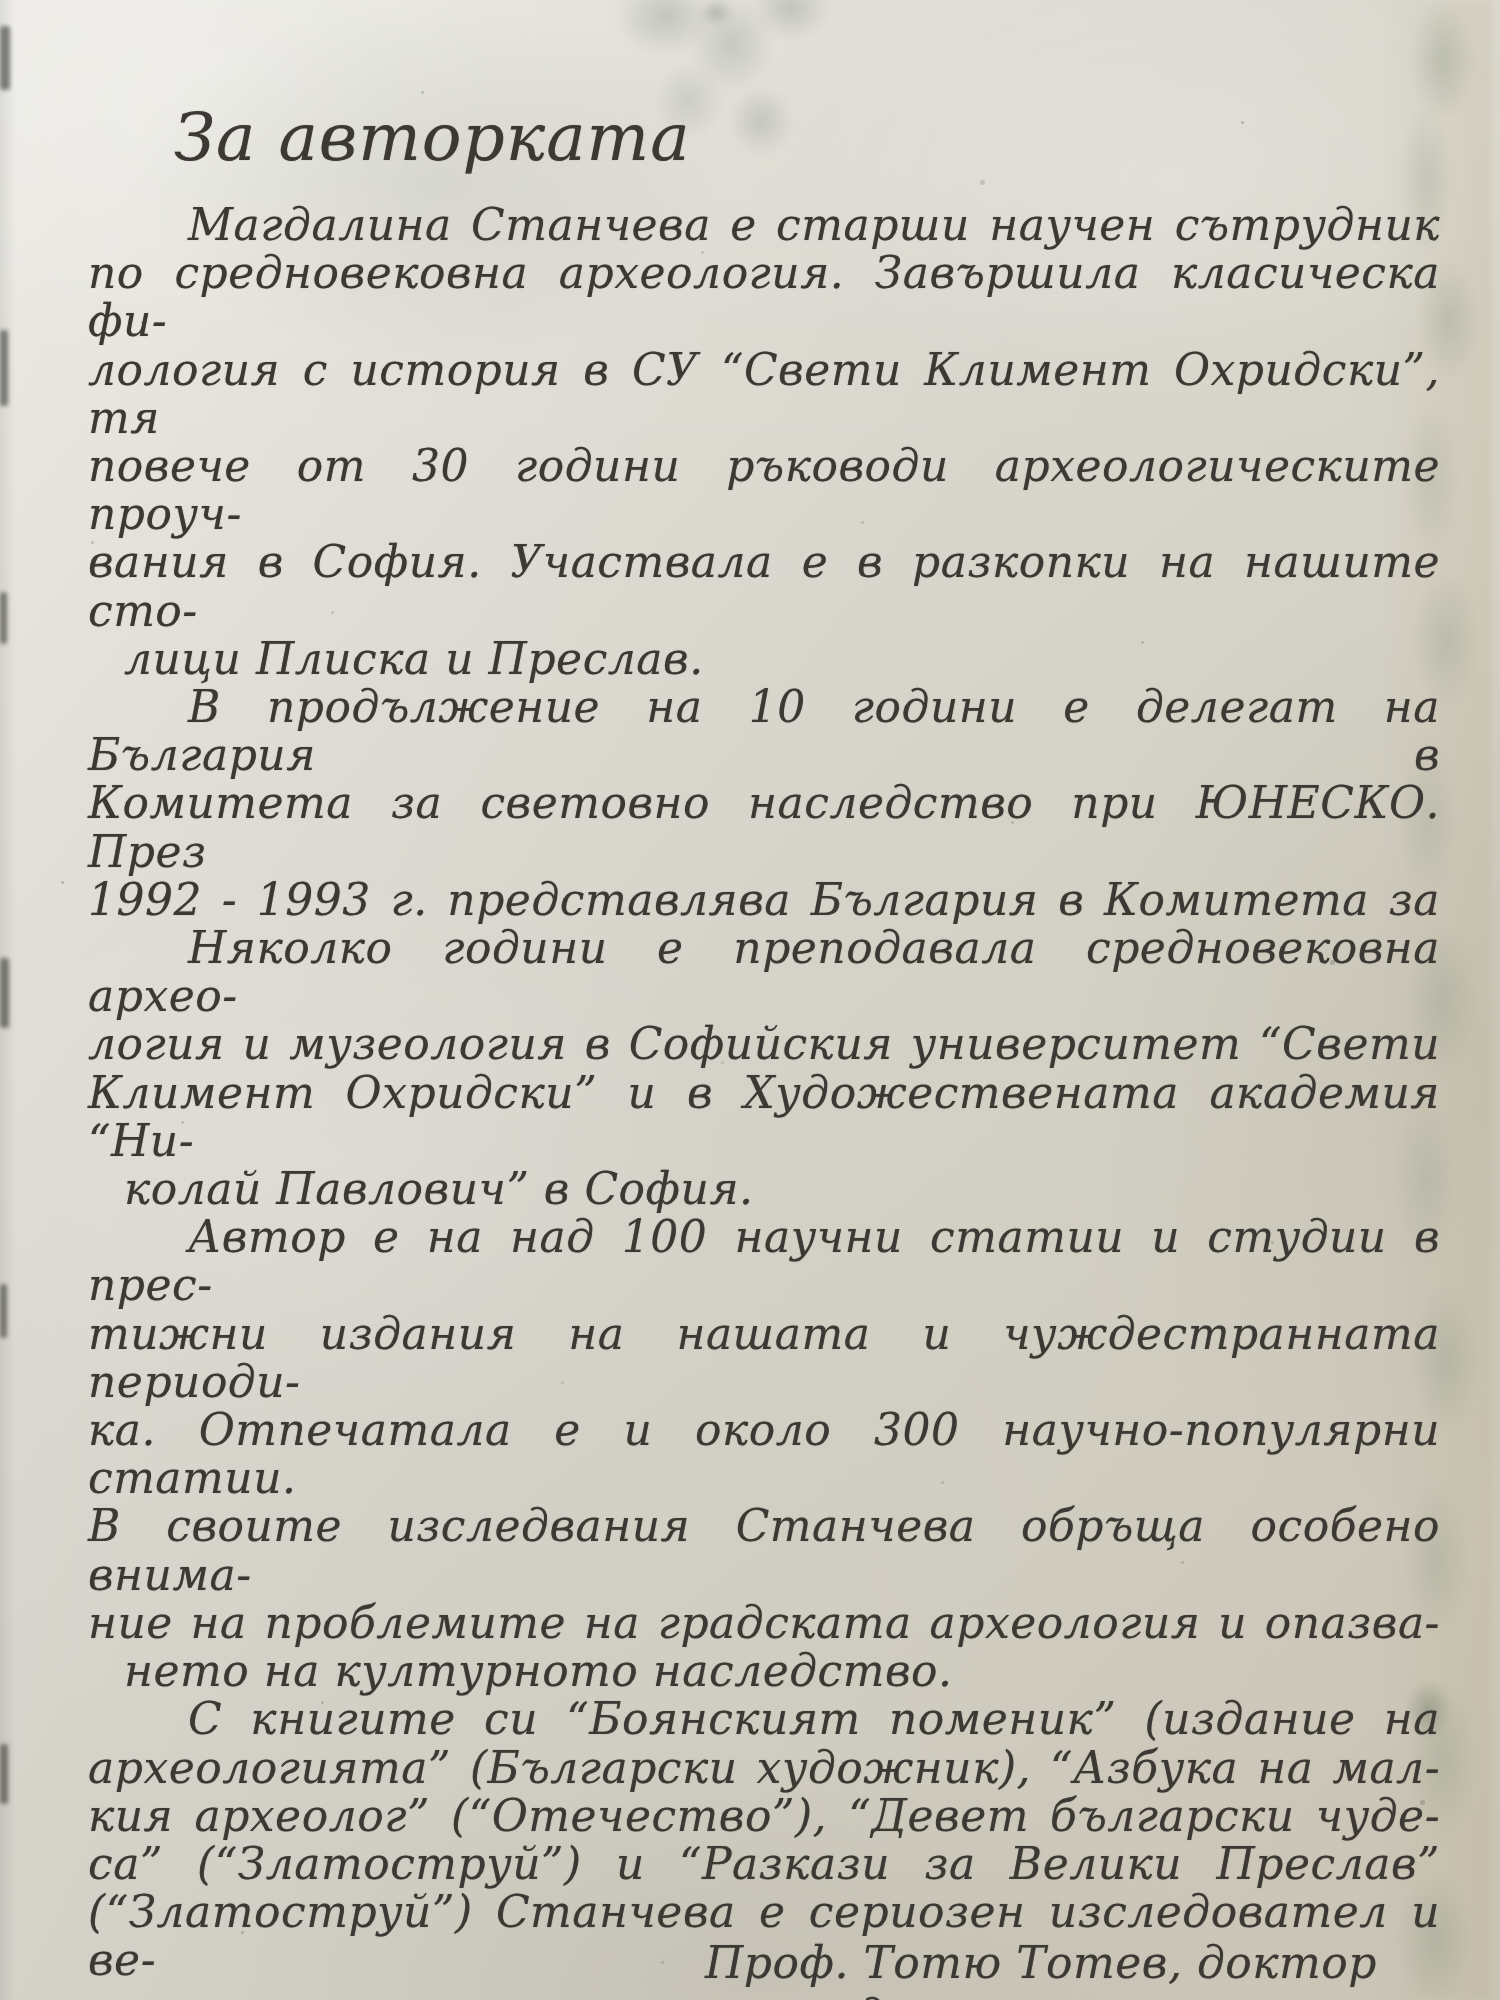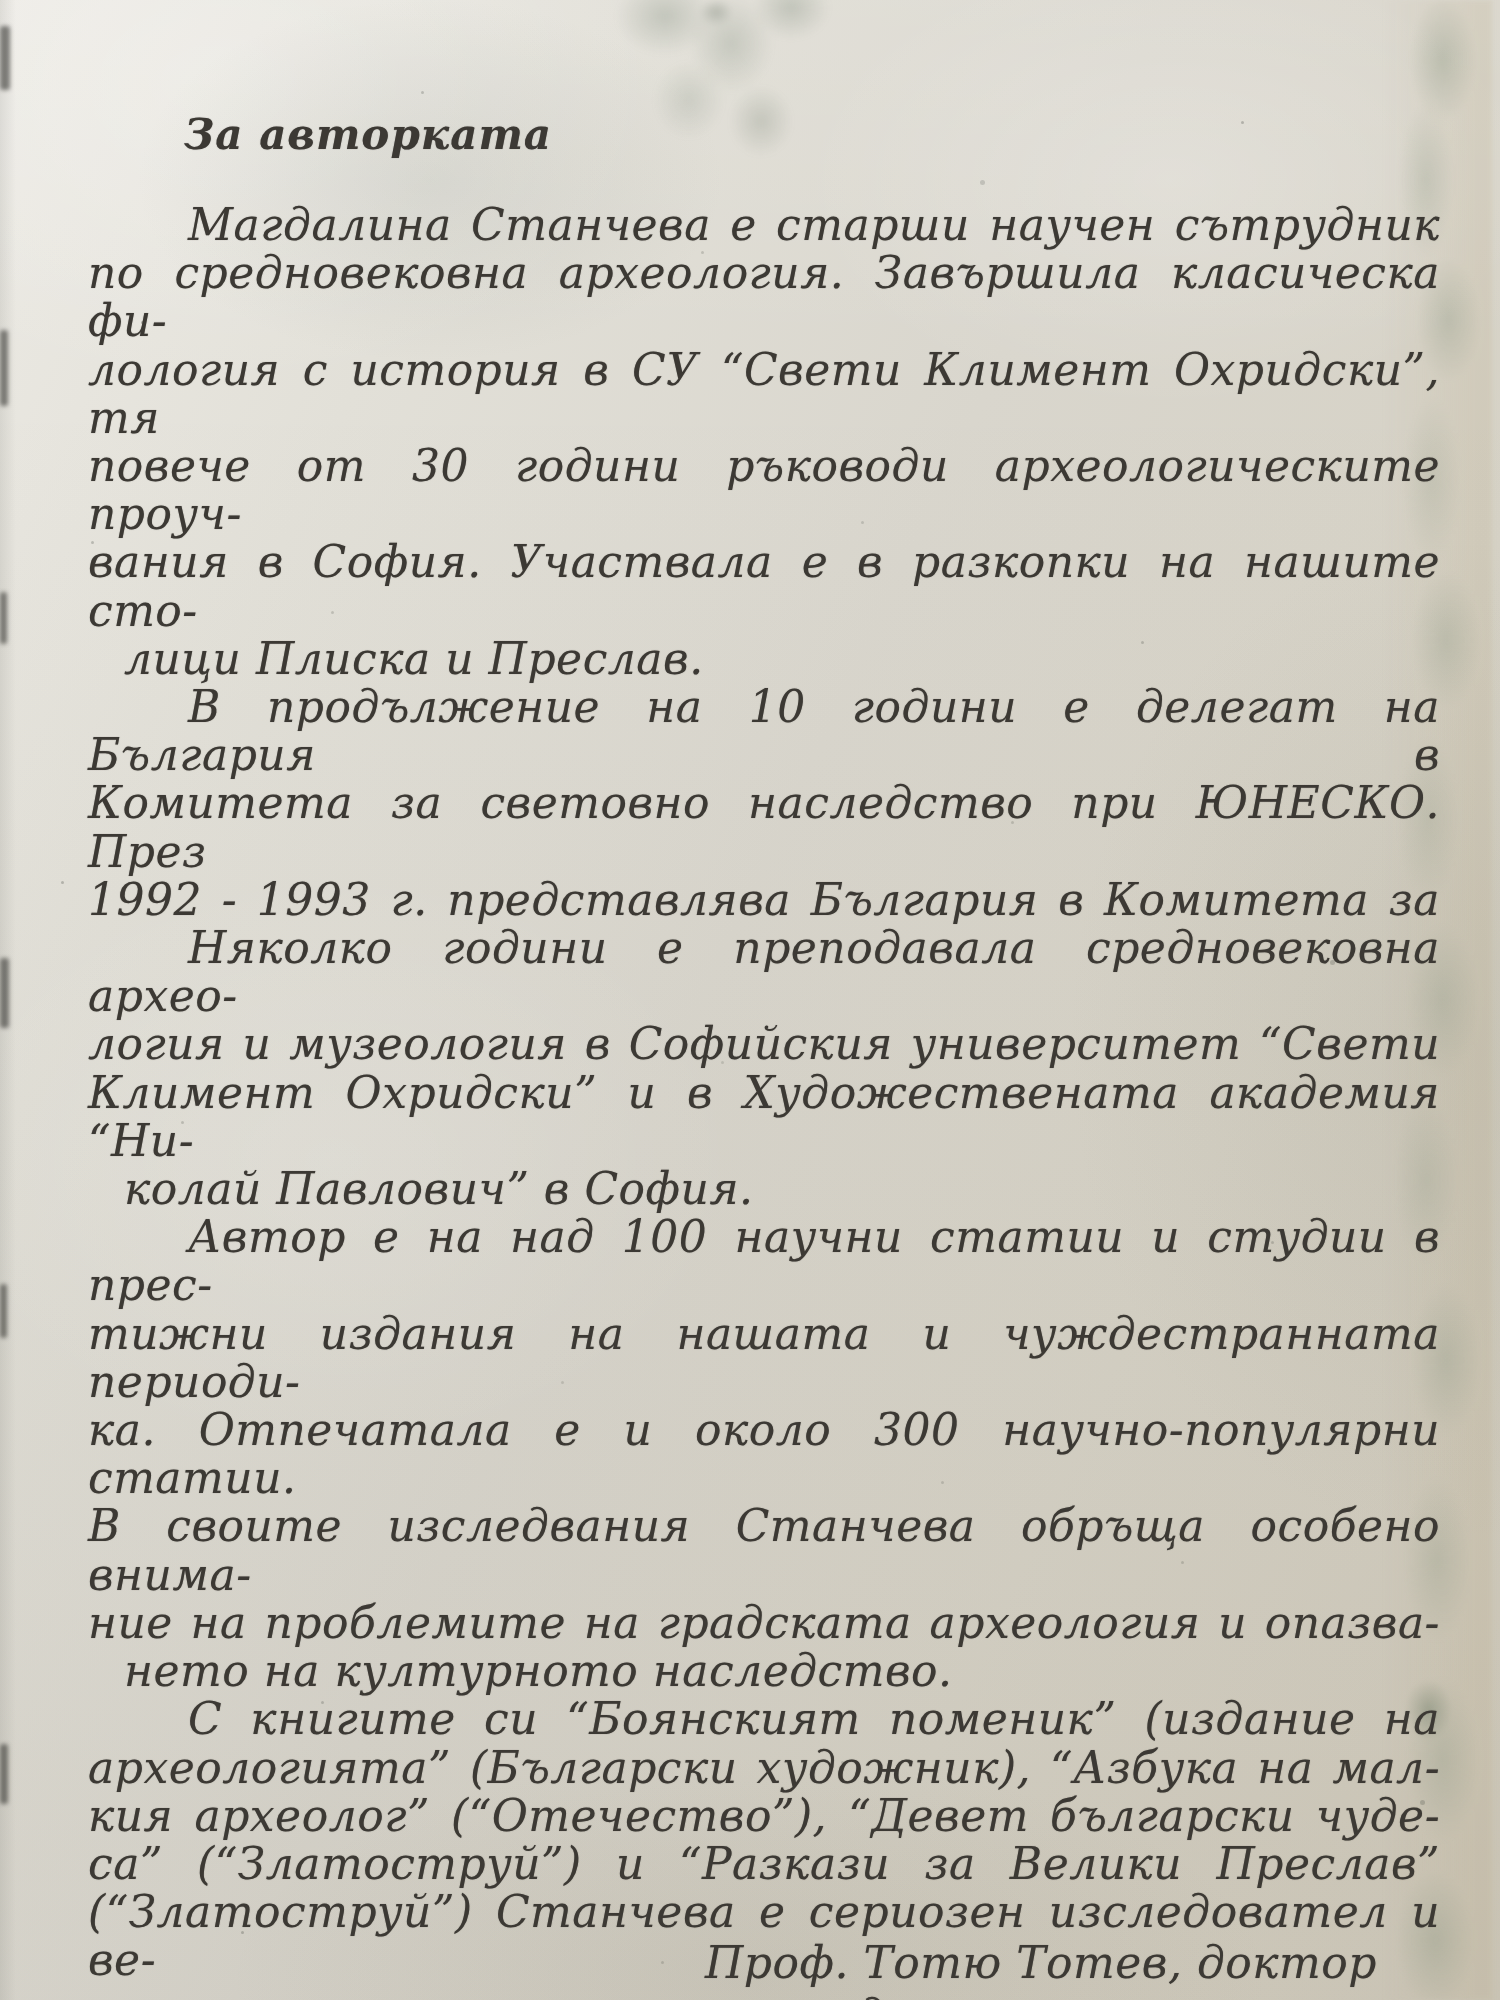--- a/index.html
+++ b/index.html
@@ -82,23 +82,23 @@
       1330px 960px 0 0  rgba(72,76,68,.26), 180px 1120px 0 -1px rgba(72,76,68,.24),
       720px 1060px 0 -1px rgba(72,76,68,.18), 1270px 1240px 0 -1px rgba(72,76,68,.24),
       90px 1420px 0 -1px rgba(72,76,68,.26), 560px 1380px 0 -1px rgba(72,76,68,.18),
       940px 1480px 0 -1px rgba(72,76,68,.20), 1180px 1560px 0 -1px rgba(72,76,68,.22),
       320px 1700px 0 -1px rgba(72,76,68,.26), 840px 1760px 0 -1px rgba(72,76,68,.18),
       1420px 1800px 0 0 rgba(72,76,68,.26), 240px 1930px 0 -1px rgba(72,76,68,.30),
       660px 1960px 0 -1px rgba(72,76,68,.22), 1080px 1920px 0 -1px rgba(72,76,68,.20);
   }
   
   .heading{
-    position:absolute;left:172px;top:100px;margin:12px;
-    font-style:italic;font-weight:bold;
-    font-size:42px;line-height:1.1;
+    position:absolute;left:172px;top:100px;margin:2px;
+    font-style:italic;font-weight:normal;
+    font-size:66px;line-height:1.1;
     color:#3c3934;letter-spacing:1px;
     text-shadow:0 0 1px rgba(60,57,52,.55);
   }
   .body-text{
     position:absolute;left:88px;top:201px;width:1352px;
     font-style:italic;font-size:44px;line-height:48.2px;
     color:#3c3934;letter-spacing:.5px;
     text-shadow:0 0 1px rgba(60,57,52,.5);
   }
   .line{text-align:justify;text-align-last:justify;text-justify:inter-word;white-space:normal;}

